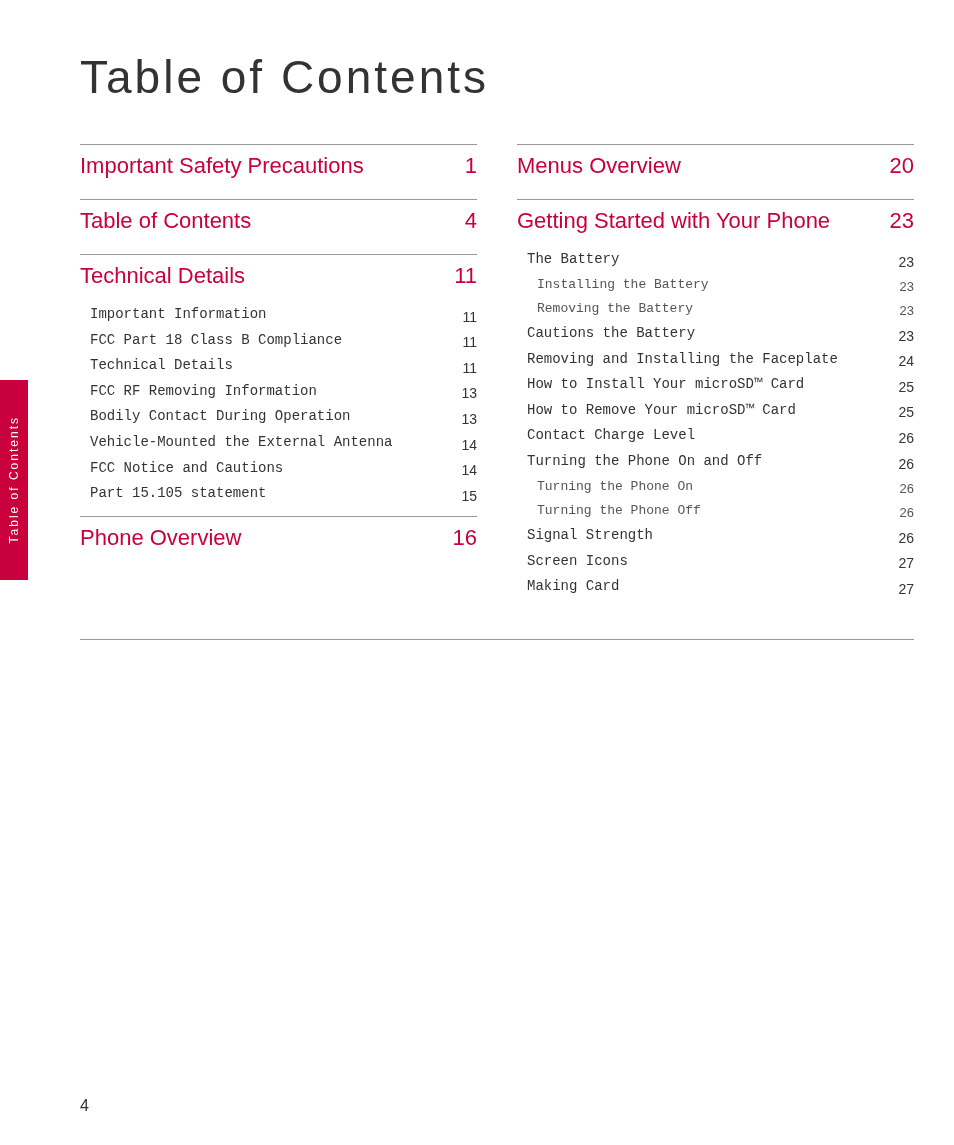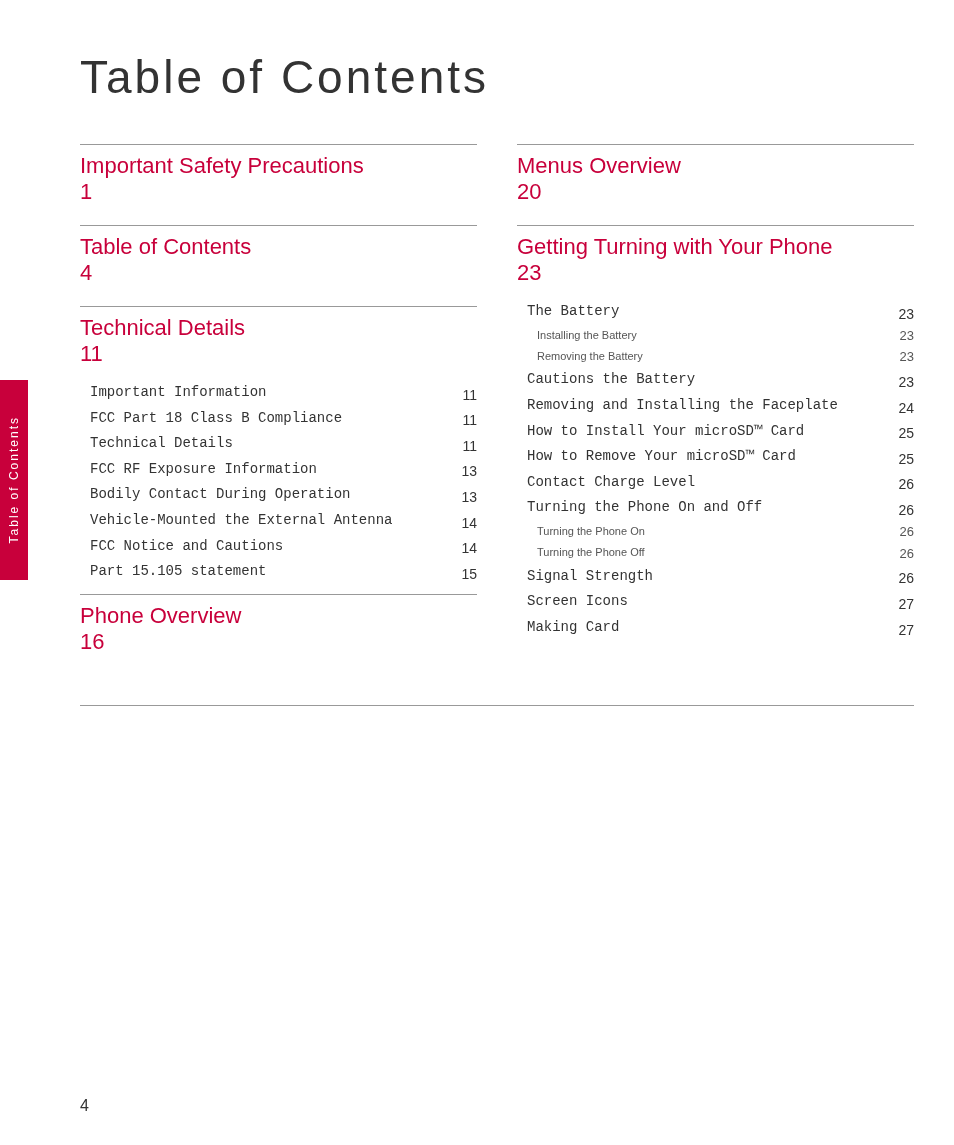--- a/index.html
+++ b/index.html
@@ -91,21 +91,20 @@
       margin-bottom: 8px;
     }
 
     
     .toc-entry-major {
       display: flex;
       align-items: flex-start;
       justify-content: space-between;
       margin-bottom: 8px;
       padding-bottom: 8px;
-      flex-direction: column;
     }
 
     .toc-entry-major .entry-title {
       color: #c8003b;
       font-size: 22px;
       font-weight: 400;
       flex: 1;
       padding-right: 10px;
     }
 
@@ -145,24 +144,25 @@
     .toc-entry-subsub {
       display: flex;
       align-items: flex-start;
       justify-content: space-between;
       margin-bottom: 6px;
       padding-left: 20px;
     }
 
     .toc-entry-subsub .entry-title {
       color: #555;
-      font-size: 11px;
+      font-size: 13px;
       flex: 1;
       padding-right: 10px;
       line-height: 1.4;
+      font-family: Liberation Mono, monospace;
     }
 
     .toc-entry-subsub .entry-page {
       color: #555;
       font-size: 13px;
       white-space: nowrap;
       align-self: flex-end;
     }
 
     .section-block {
@@ -220,21 +220,21 @@
             </div>
             <div class="toc-entry-sub">
               <span class="entry-title">FCC Part 18 Class B Compliance</span>
               <span class="entry-page">11</span>
             </div>
             <div class="toc-entry-sub">
               <span class="entry-title">Technical Details</span>
               <span class="entry-page">11</span>
             </div>
             <div class="toc-entry-sub">
-              <span class="entry-title">FCC RF Exposure Information</span>
+              <span class="entry-title">FCC RF Removing Information</span>
               <span class="entry-page">13</span>
             </div>
             <div class="toc-entry-sub">
               <span class="entry-title">Bodily Contact During Operation</span>
               <span class="entry-page">13</span>
             </div>
             <div class="toc-entry-sub">
               <span class="entry-title">Vehicle-Mounted the External Antenna</span>
               <span class="entry-page">14</span>
             </div>
@@ -260,21 +260,21 @@
       <div class="section-block">
             <hr class="section-divider">
             <div class="toc-entry-major">
               <span class="entry-title">Menus Overview</span>
               <span class="entry-page">20</span>
             </div>
           </div>
           <div class="section-block">
             <hr class="section-divider">
             <div class="toc-entry-major">
-              <span class="entry-title">Getting Turning with Your Phone</span>
+              <span class="entry-title">Getting Started with Your Phone</span>
               <span class="entry-page">23</span>
             </div>
             <div class="toc-entry-sub">
               <span class="entry-title">The Battery</span>
               <span class="entry-page">23</span>
             </div>
             <div class="toc-entry-subsub">
               <span class="entry-title">Installing the Battery</span>
               <span class="entry-page">23</span>
             </div>

